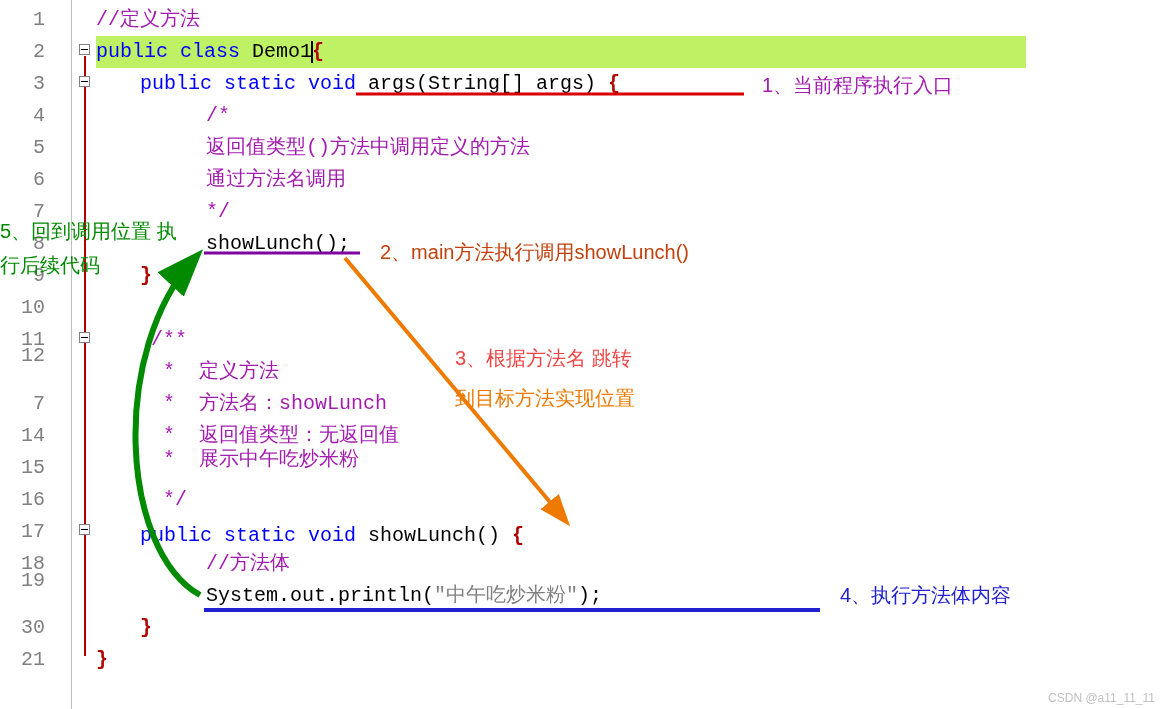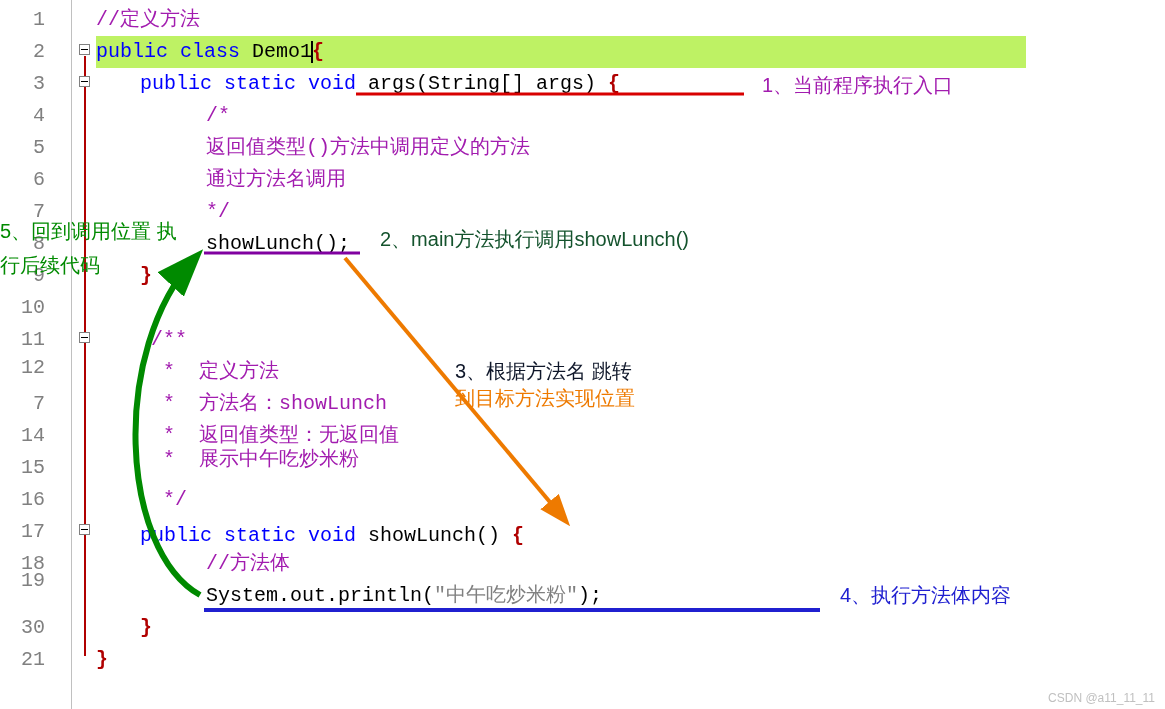--- a/index.html
+++ b/index.html
@@ -106,21 +106,21 @@
   <div class="line-number" style="top:36px">2</div>
   <div class="line-number" style="top:68px">3</div>
   <div class="line-number" style="top:100px">4</div>
   <div class="line-number" style="top:132px">5</div>
   <div class="line-number" style="top:164px">6</div>
   <div class="line-number" style="top:196px">7</div>
   <div class="line-number" style="top:228px">8</div>
   <div class="line-number" style="top:260px">9</div>
   <div class="line-number" style="top:292px">10</div>
   <div class="line-number" style="top:324px">11</div>
-  <div class="line-number" style="top:352px">12</div>
+  <div class="line-number" style="top:340px">12</div>
   <div class="line-number" style="top:388px">7</div>
   <div class="line-number" style="top:420px">14</div>
   <div class="line-number" style="top:452px">15</div>
   <div class="line-number" style="top:484px">16</div>
   <div class="line-number" style="top:516px">17</div>
   <div class="line-number" style="top:548px">18</div>
   <div class="line-number" style="top:565px">19</div>
   <div class="line-number" style="top:612px">30</div>
   <div class="line-number" style="top:644px">21</div>
 </div>
@@ -150,22 +150,22 @@
   <div class="code-line" style="top:484px;left:55px"><span class="c-comment"> */</span></div>
 
   <div class="code-line" style="top:520px;left:44px"><span class="c-keyword">public</span><span class="c-keyword"> static </span><span class="c-keyword">void</span><span class="c-text"> showLunch</span><span class="c-text">() </span><span class="c-brace">{</span></div>
   <div class="code-line" style="top:548px;left:110px"><span class="c-comment">//方法体</span></div>
   <div class="code-line" style="top:580px;left:110px"><span class="c-text">System.out.println(</span><span class="c-string">"中午吃炒米粉"</span><span class="c-text">);</span></div>
   <div class="code-line" style="top:612px;left:44px"><span class="c-brace">}</span></div>
   <div class="code-line" style="top:644px;left:0px"><span class="c-brace">}</span></div>
 </div>
 
 <div class="note" style="top:72px;left:762px;color:#a21caf">1、当前程序执行入口</div>
-<div class="note" style="top:226px;left:380px;color:#14532d">2、main方法执行调用showLunch()</div>
-<div class="note" style="top:358px;left:455px;color:#0f172a">3、根据方法名 跳转</div>
+<div class="note" style="top:239px;left:380px;color:#c2410c">2、main方法执行调用showLunch()</div>
+<div class="note" style="top:345px;left:455px;color:#ef4444">3、根据方法名 跳转</div>
 <div class="note" style="top:385px;left:455px;color:#ee7a00">到目标方法实现位置</div>
 <div class="note" style="top:582px;left:840px;color:#2020d0">4、执行方法体内容</div>
 <div class="note" style="top:218px;left:0px;color:#008a00">5、回到调用位置 执</div>
 <div class="note" style="top:252px;left:0px;color:#008a00">行后续代码</div>
 
 <svg class="svg-overlay">
 
   <line x1="356" y1="94" x2="744" y2="94" stroke="#d80000" stroke-width="3"></line>
 
   <line x1="204" y1="253" x2="360" y2="253" stroke="#8000a0" stroke-width="3"></line>

